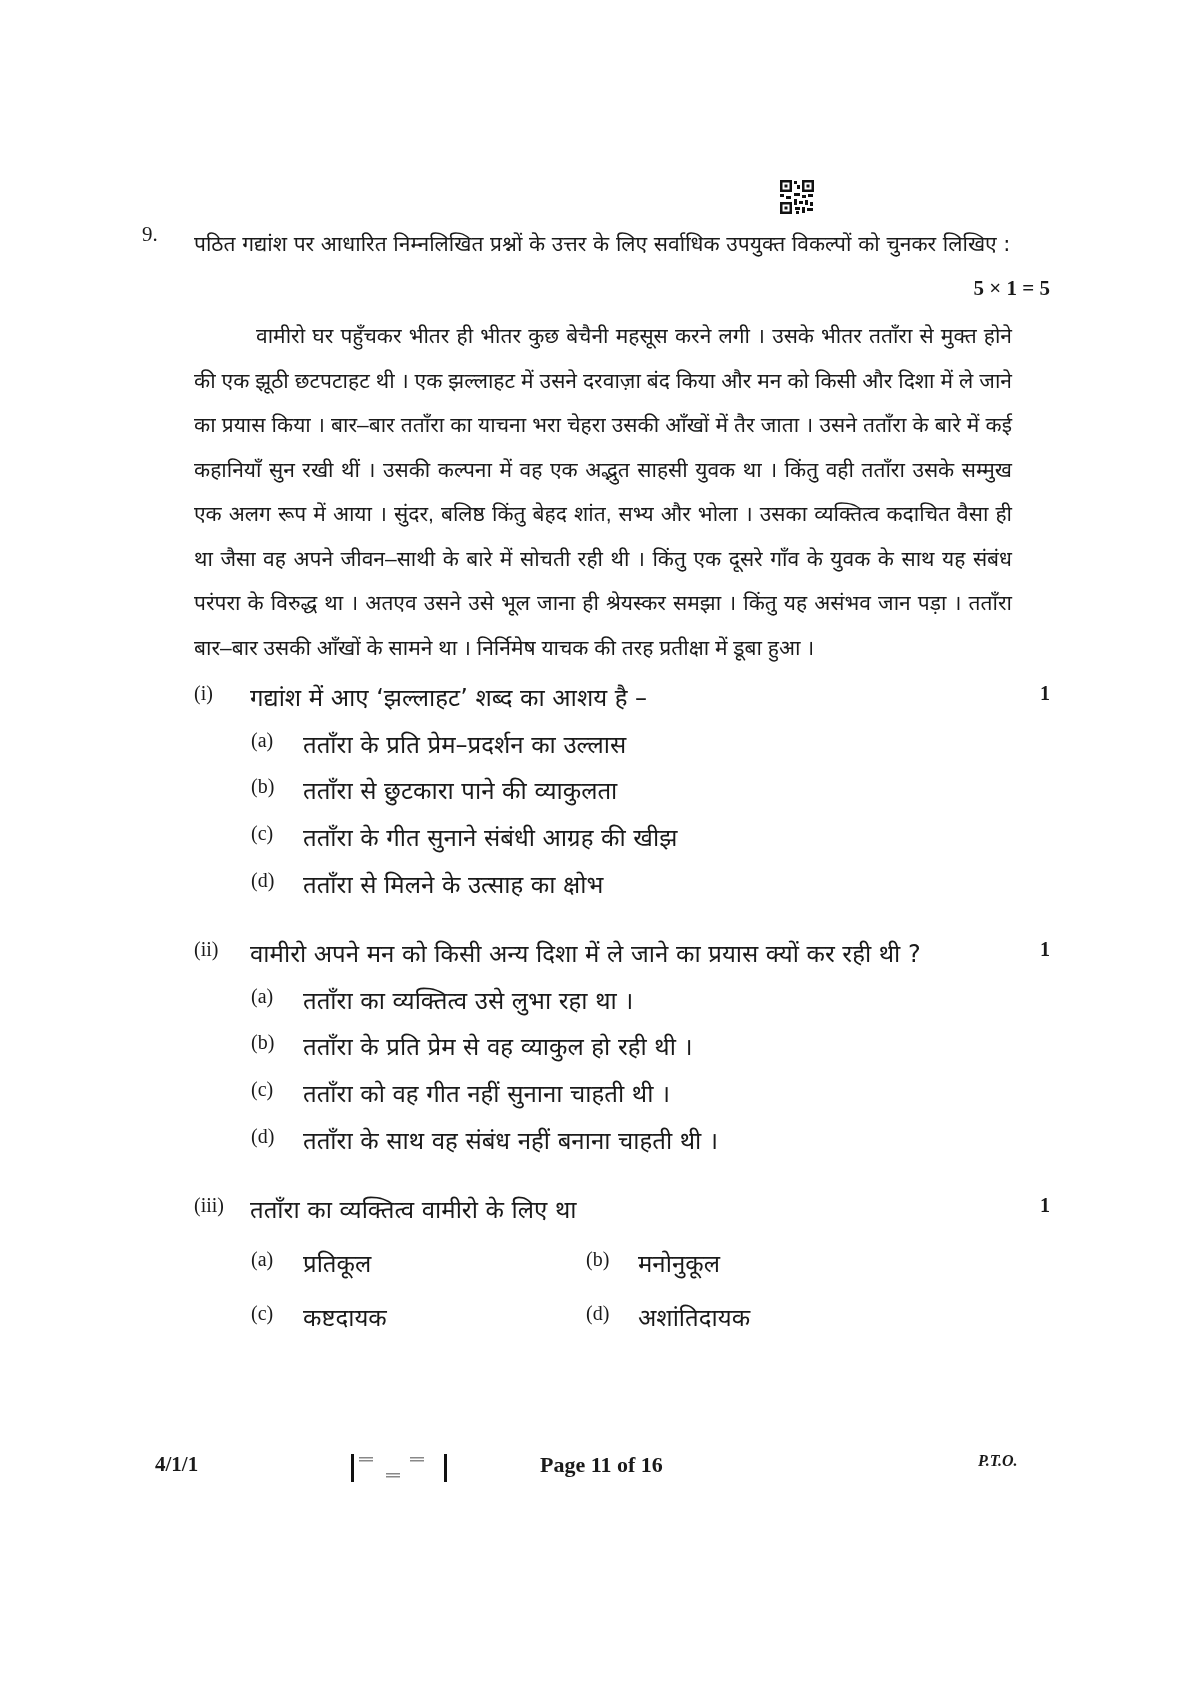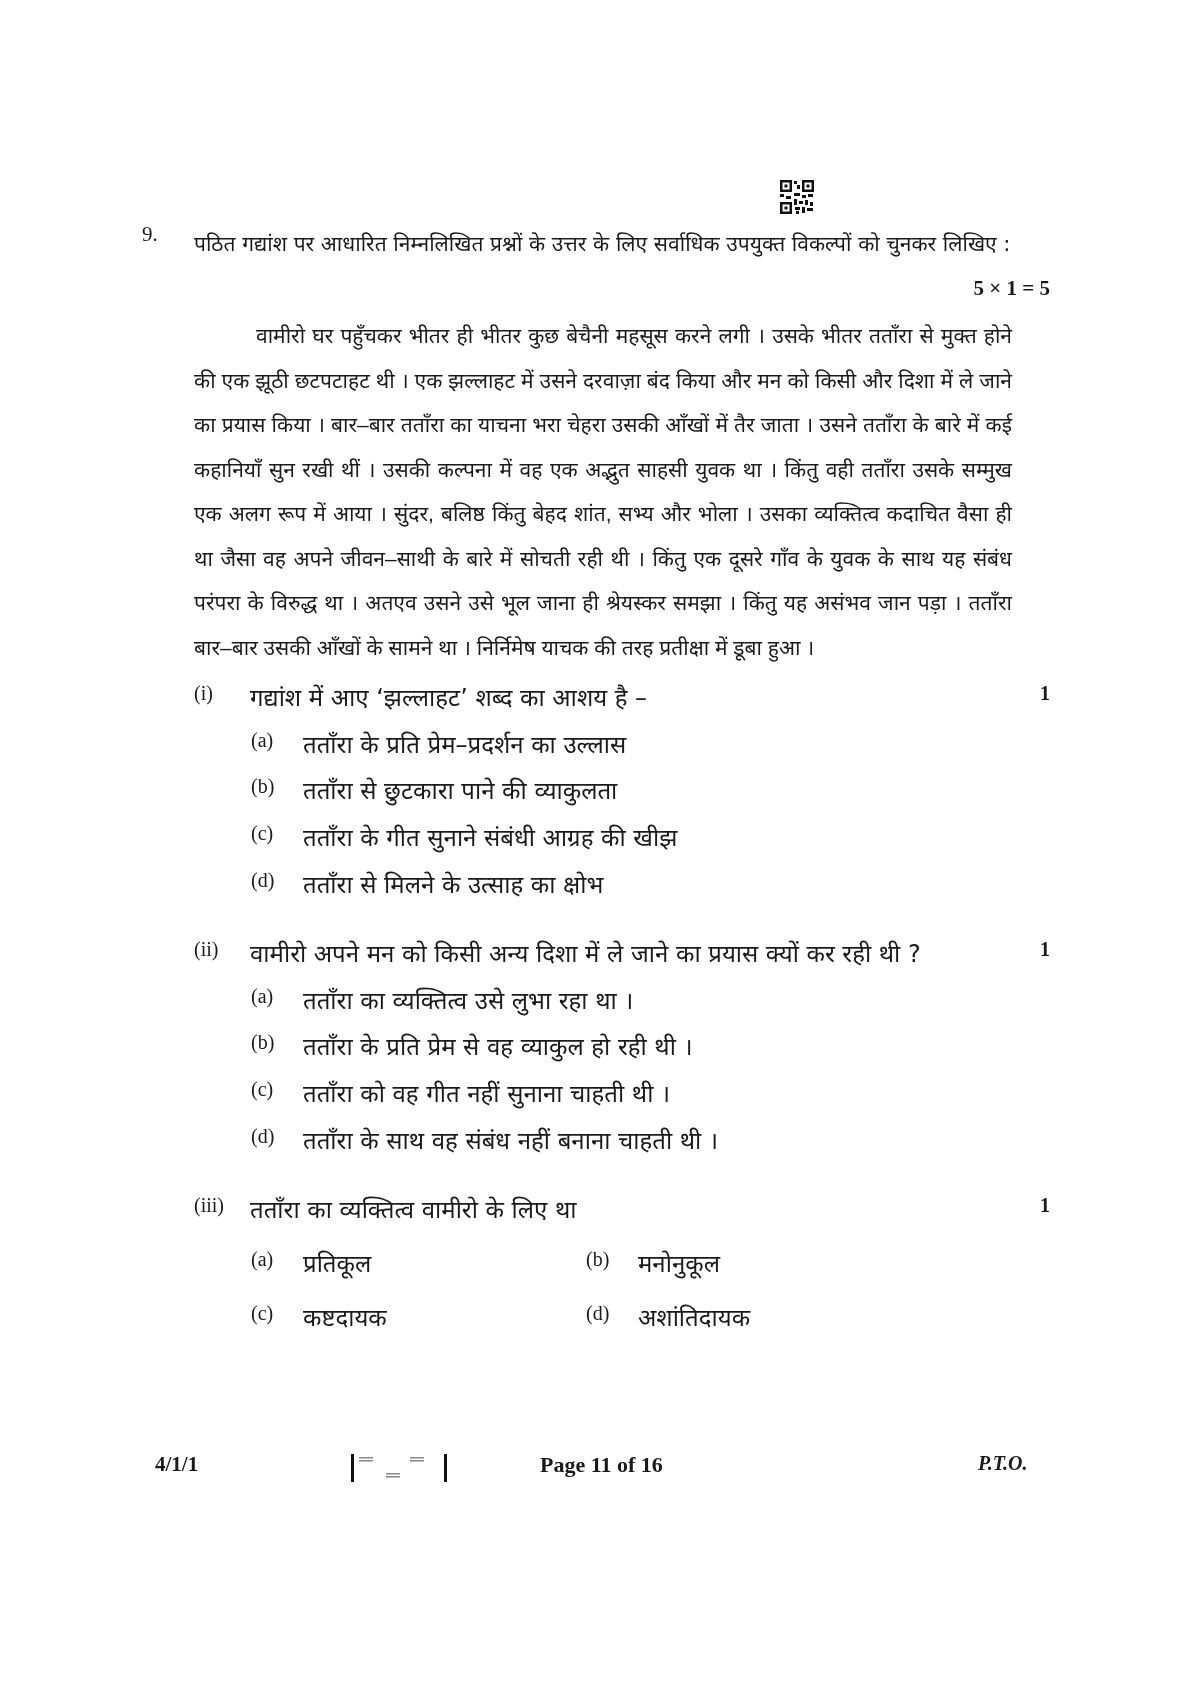--- a/index.html
+++ b/index.html
@@ -38,21 +38,21 @@
   .sub-marks {
     position: absolute; right: 0; top: 0; font-family: "Liberation Serif", serif; font-weight: bold; font-size: 20px;
   }
   .opt { position: absolute; left: 57px; height: 30px; }
   .opt-label { position: absolute; left: 0; top: 0; font-family: "Liberation Serif", serif; font-size: 20px; }
   .opt-text { position: absolute; left: 52px; top: -2px; font-family: "DejaVu Sans", sans-serif; font-size: 24px; white-space: nowrap; }
   .footer { position: absolute; left: 0; top: 1412px; width: 1148px; height: 40px; margin-top: 40px; }
   .f-code { position: absolute; left: 155px; top: 0; font-family: "Liberation Serif", serif; font-weight: bold; font-size: 21px; }
   .f-bar { position: absolute; left: 350px; top: 2px; width: 100px; height: 28px; }
   .f-page { position: absolute; left: 540px; top: 0; font-family: "Liberation Serif", serif; font-weight: bold; font-size: 22px; }
-  .f-pto { position: absolute; left: 978px; top: 0; font-family: "Liberation Serif", serif; font-weight: bold; font-style: italic; font-size: 20px; }
+  .f-pto { position: absolute; left: 978px; top: 0; font-family: "Liberation Serif", serif; font-weight: bold; font-style: italic; font-size: 16px; }
 </style>
 </head>
 <body>
 
 <div class="qr">
   <svg width="34" height="34" viewBox="0 0 34 34">
     <rect x="0" y="0" width="12" height="12" fill="#111"></rect>
       <rect x="2.5" y="2.5" width="7" height="7" fill="#fff"></rect>
       <rect x="4.5" y="4.5" width="3" height="3" fill="#111"></rect>
     <rect x="22" y="0" width="12" height="12" fill="#111"></rect>

